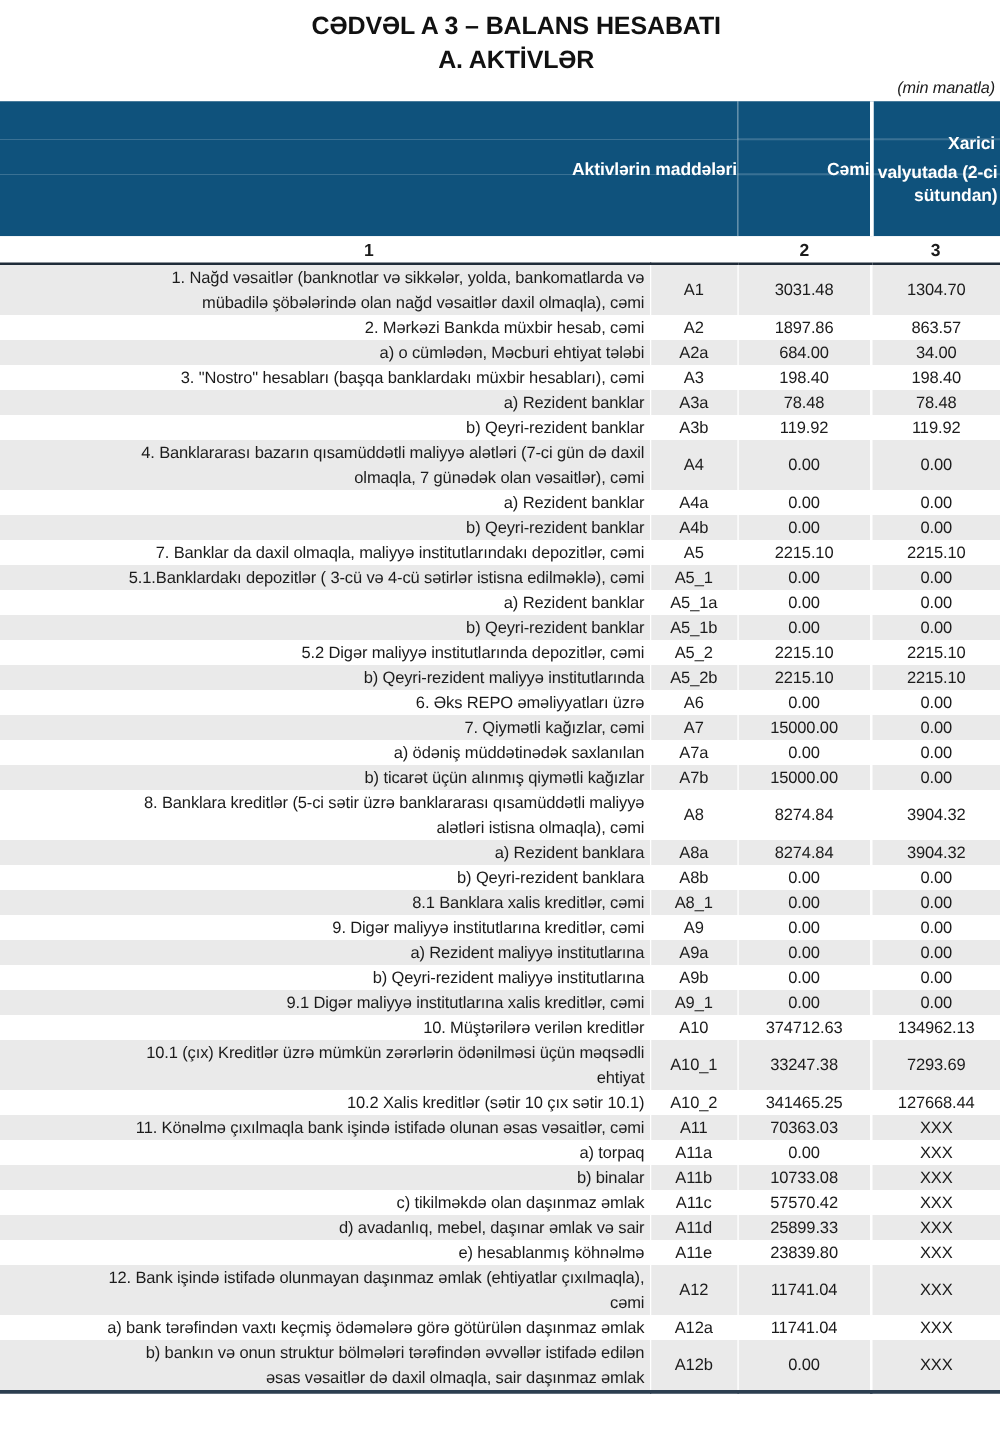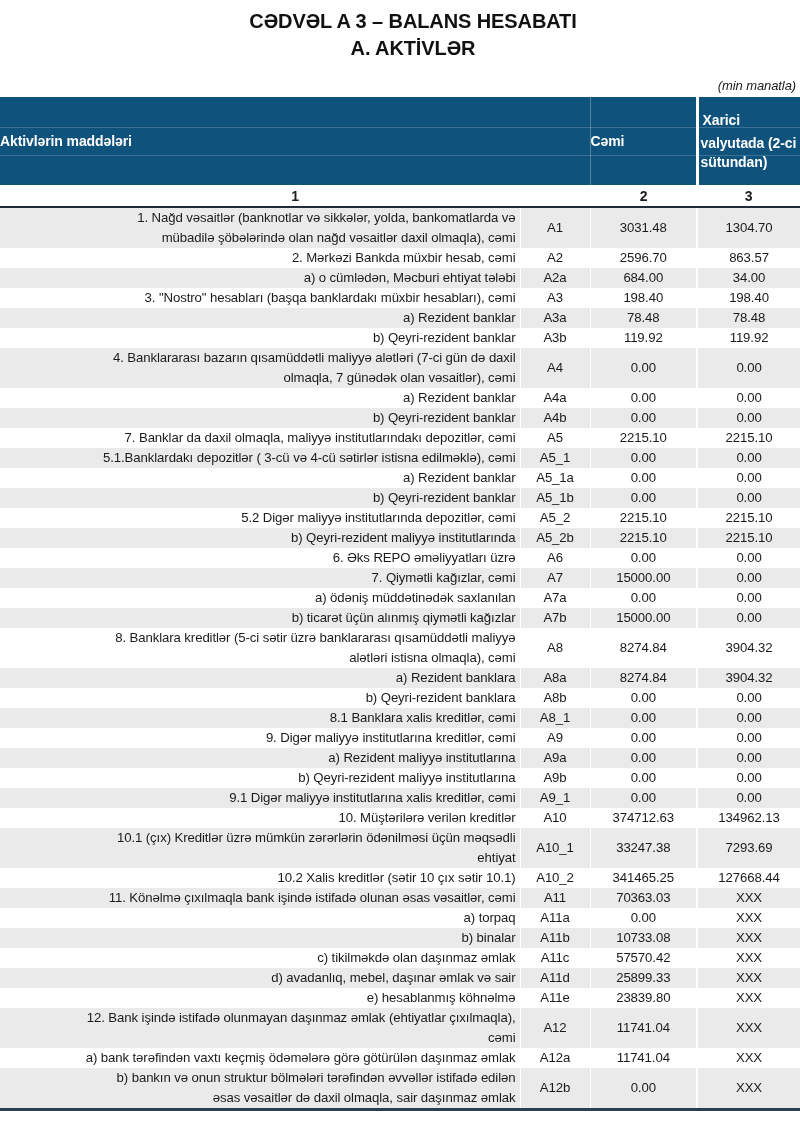--- a/index.html
+++ b/index.html
@@ -17,45 +17,44 @@
     background:#fff;
     color:var(--text-dark);
     width:800px;
     height:1143px;
     overflow:hidden;
     letter-spacing:-0.1px;
   }
   .titles{padding-top:8px;text-align:center;padding-left:26px;}
   .titles div{font-weight:bold;font-size:20px;line-height:27px;color:#111;}
   .unit-note{
-    margin-top:16px;
     text-align:right;
     font-style:italic;
     font-size:13px;
     line-height:16px;
     padding-right:4px;
     margin-bottom:3px;
   }
   table{
     width:800px;
     table-layout:fixed;
     border-collapse:collapse;
     border-bottom:3px solid var(--frame-bottom);
   }
   col.c1{width:520px;}
   col.c2{width:70px;}
   col.c3{width:107px;}
   col.c4{width:103px;}
   th{
-    height:88px;
+    height:108px;
     color:#fff;
     font-weight:bold;
     font-size:14px;
     line-height:19px;
-    text-align:left;
+    text-align:right;
     vertical-align:middle;
     background-color:var(--header-bg);
     background-image:linear-gradient(to bottom,
       transparent 0,transparent 30px,
       rgba(255,255,255,.18) 30px,rgba(255,255,255,.18) 31px,
       transparent 31px,transparent 58px,
       rgba(255,255,255,.18) 58px,rgba(255,255,255,.18) 59px,
       transparent 59px);
   }
   th.h-total{border-left:1px solid rgba(255,255,255,.28);}
@@ -128,21 +127,21 @@
       <tr>
     <td class="c-name">1. Nağd vəsaitlər (banknotlar və sikkələr, yolda, bankomatlarda və
 mübadilə şöbələrində olan nağd vəsaitlər daxil olmaqla), cəmi</td>
     <td class="c-code">A1</td>
     <td class="c-total">3031.48</td>
     <td class="c-foreign">1304.70</td>
   </tr>
       <tr>
     <td class="c-name">2. Mərkəzi Bankda müxbir hesab, cəmi</td>
     <td class="c-code">A2</td>
-    <td class="c-total">2596.70</td>
+    <td class="c-total">1897.86</td>
     <td class="c-foreign">863.57</td>
   </tr>
       <tr>
     <td class="c-name">a) o cümlədən, Məcburi ehtiyat tələbi</td>
     <td class="c-code">A2a</td>
     <td class="c-total">684.00</td>
     <td class="c-foreign">34.00</td>
   </tr>
       <tr>
     <td class="c-name">3. "Nostro" hesabları (başqa banklardakı müxbir hesabları), cəmi</td>

